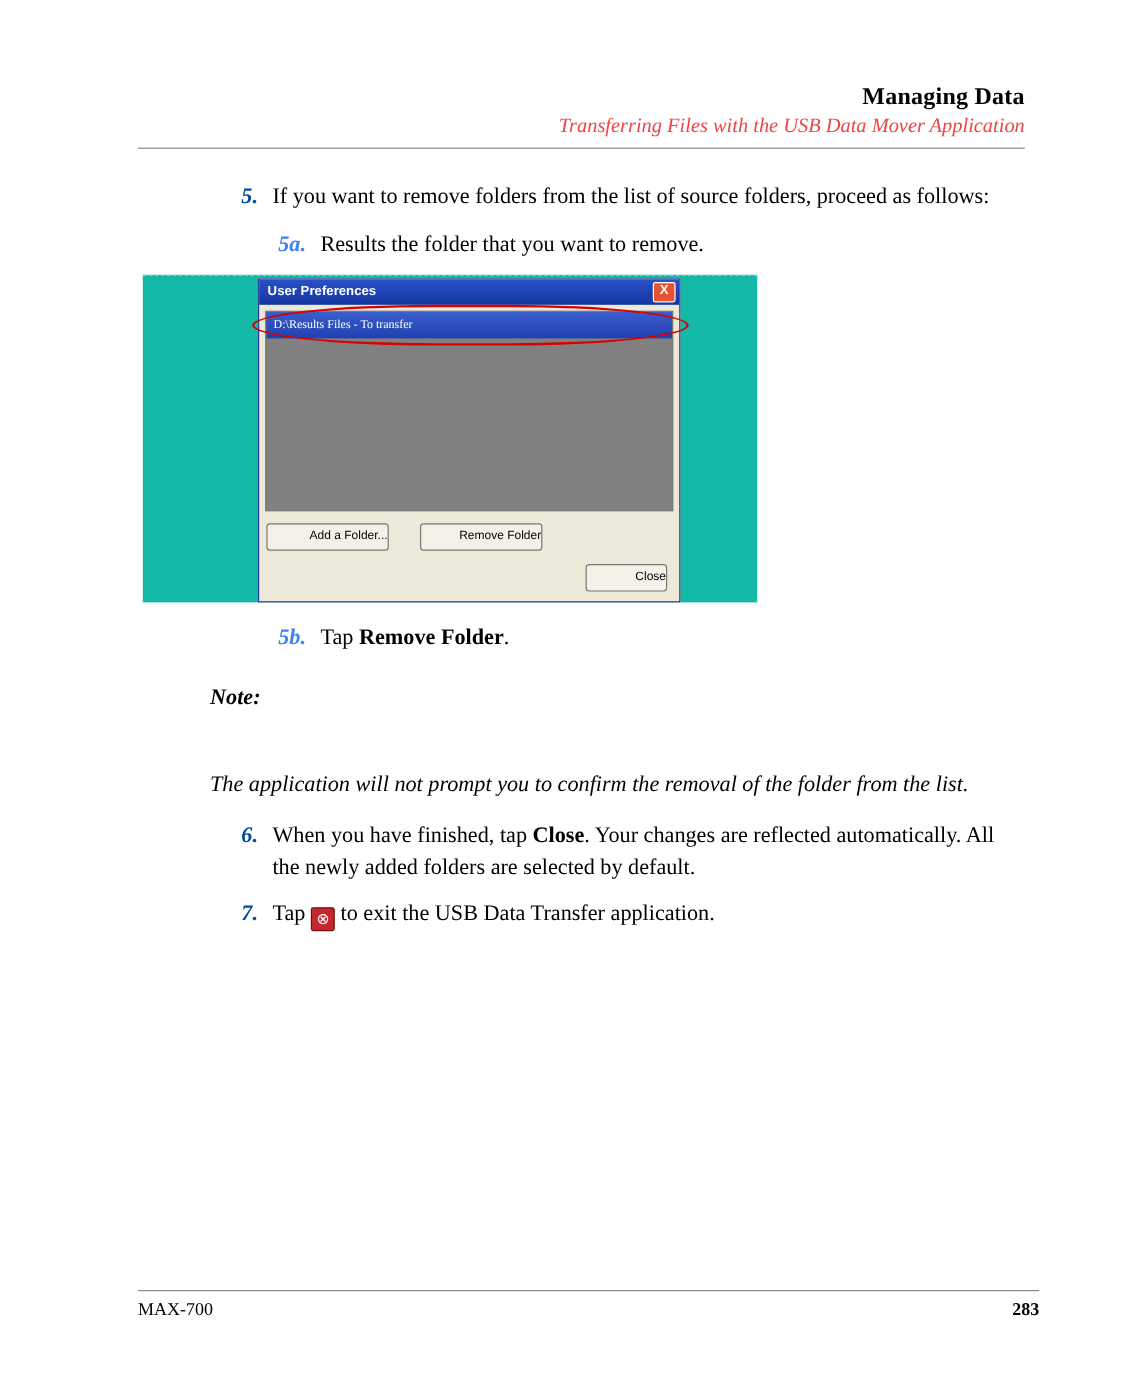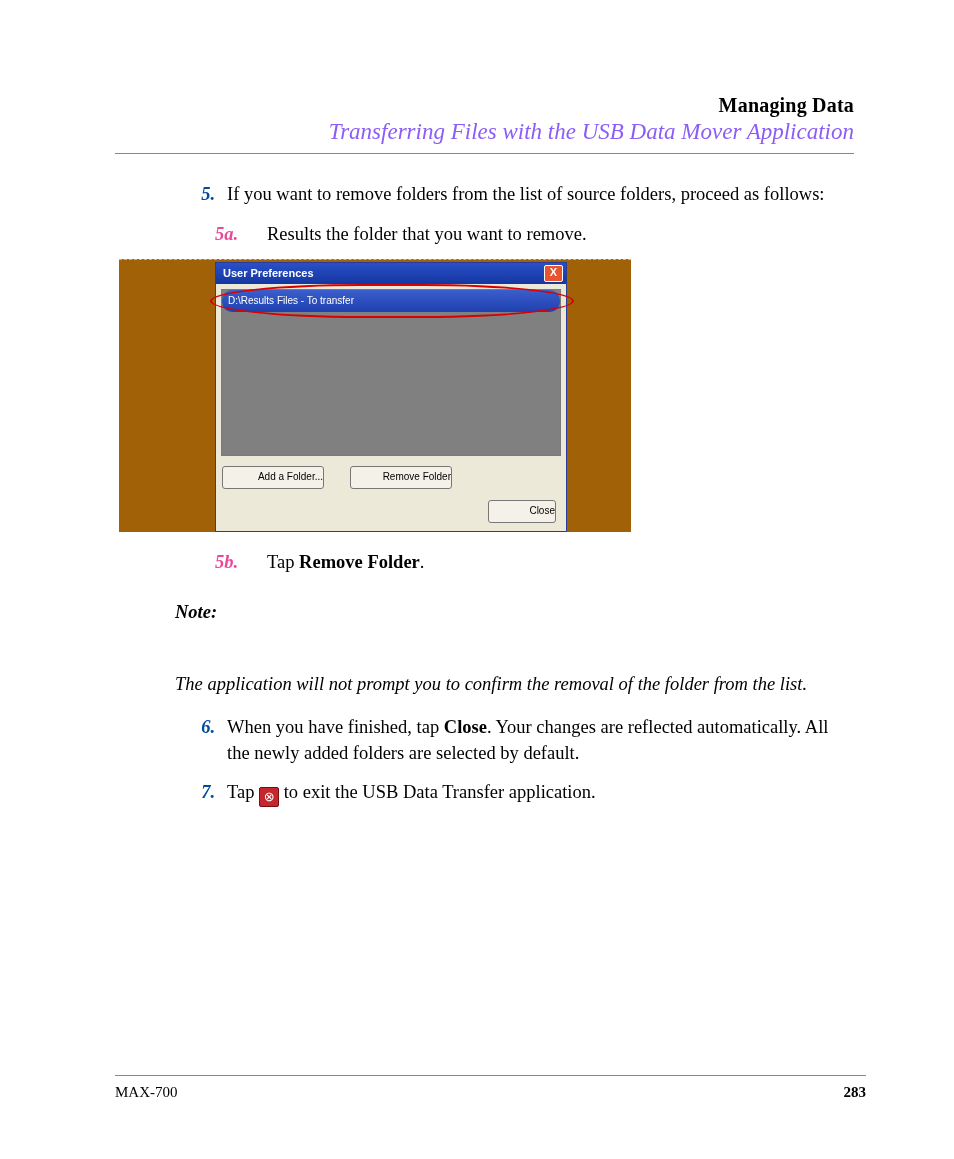--- a/index.html
+++ b/index.html
@@ -10,30 +10,30 @@
     color: #000;
     background: #fff;
   }
   .page {
     width: 954px;
     height: 1159px;
     position: relative;
     box-sizing: border-box;
     padding: 70px 100px 40px 115px;
   }
-  .hdr { text-align: right; margin-bottom: 6px; margin-top: 24px; }
+  .hdr { text-align: right; margin-bottom: 6px; }
   .hdr-title {
     font-weight: bold;
     font-size: 20px;
     letter-spacing: 0.2px;
   }
   .hdr-sub {
     font-style: italic;
-    font-size: 23px;
-    color: #8b5cf6;
+    font-size: 17px;
+    color: #ef4444;
     margin-top: 2px;
   }
   .hr {
     border: none;
     border-top: 1.5px solid #888;
     margin: 8px 0 28px 0;
   }
 
   .content {
     padding-left: 66px;
@@ -57,24 +57,25 @@
   }
   .step .body { flex: 1; }
 
   .substep {
     display: flex;
     margin: 12px 0 12px 34px;
   }
   .substep .num {
     width: 40px;
     flex: 0 0 40px;
-    color: #ec4899;
-    font-weight: bold;
-    font-style: italic;
-    font-size: 18.5px;
+    color: #3b82f6;
+    font-weight: bold;
+    font-style: italic;
+    font-size: 18.5px;
+    text-align: right;
     padding-right: 12px;
   }
   .substep .body { flex: 1; }
 
   .bold { font-weight: bold; }
 
   .note-row {
     display: flex;
     margin: 24px 0 18px -6px;
     font-style: italic;
@@ -85,21 +86,21 @@
     width: 72px;
     flex: 0 0 72px;
     font-weight: bold;
   }
   .note-row .body { flex: 1; }
 
   
   .figure-wrap {
     width: 512px;
     margin: 0 0 18px -62px;
-    background: #a16207;
+    background: #14b8a6;
     border-top: 1px dashed #bbb;
     padding-top: 2px;
   }
   .dlg {
     width: 350px;
     margin: 0 0 0 96px;
     border: 1px solid #2a3c9a;
     background: #ece9d8;
     box-shadow: 0 0 0 0 #000;
   }
@@ -131,24 +132,23 @@
   .dlg-list {
     margin: 5px;
     height: 165px;
     background: #808080;
     border: 1px solid #7a7a7a;
     position: relative;
   }
   .dlg-list-item {
     background: linear-gradient(#3a5ecc, #2040b0);
     color: #fff;
-    font-family: Liberation Sans, sans-serif;
+    font-family: Liberation Serif, serif;
     font-size: 10px;
     padding: 4px 6px;
-    border-radius: 10px;
   }
   .red-ring {
     position: absolute;
     top: -6px;
     left: -12px;
     width: 360px;
     height: 30px;
     border: 2px solid #d80000;
     border-radius: 50% / 60%;
     pointer-events: none;

